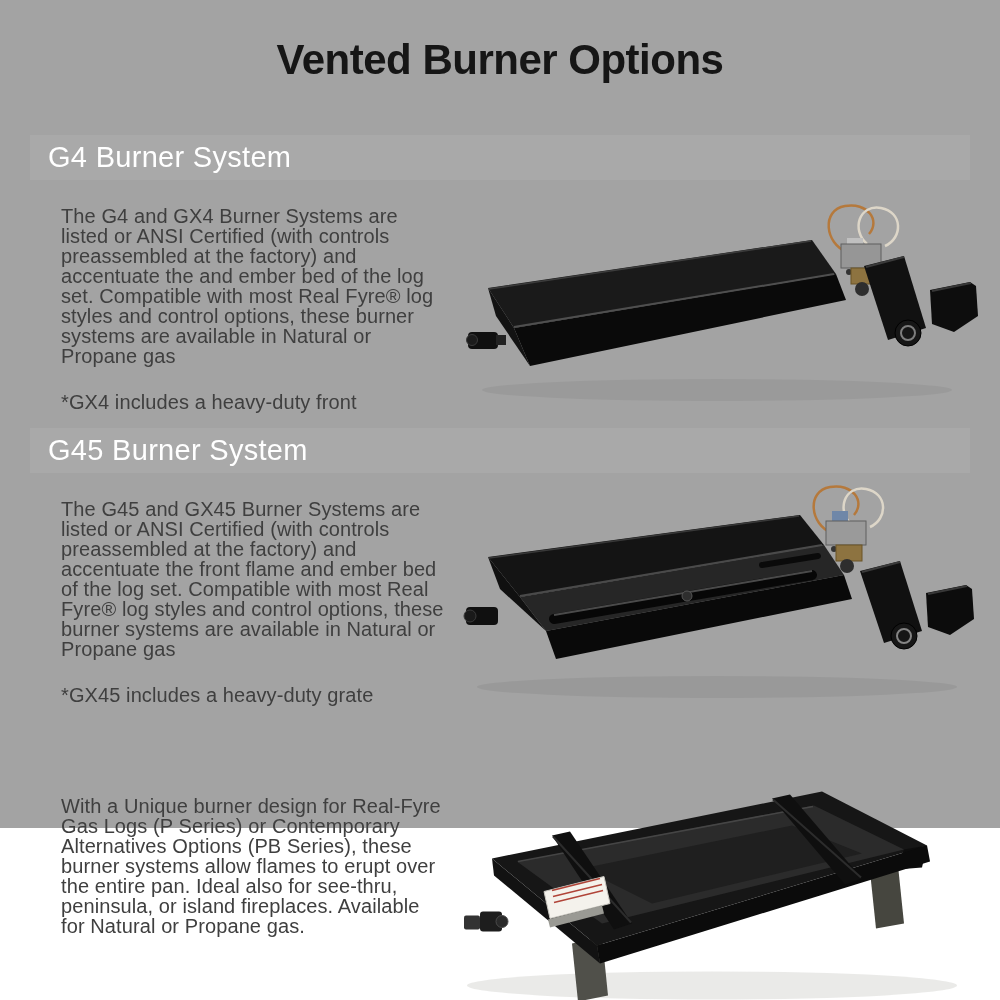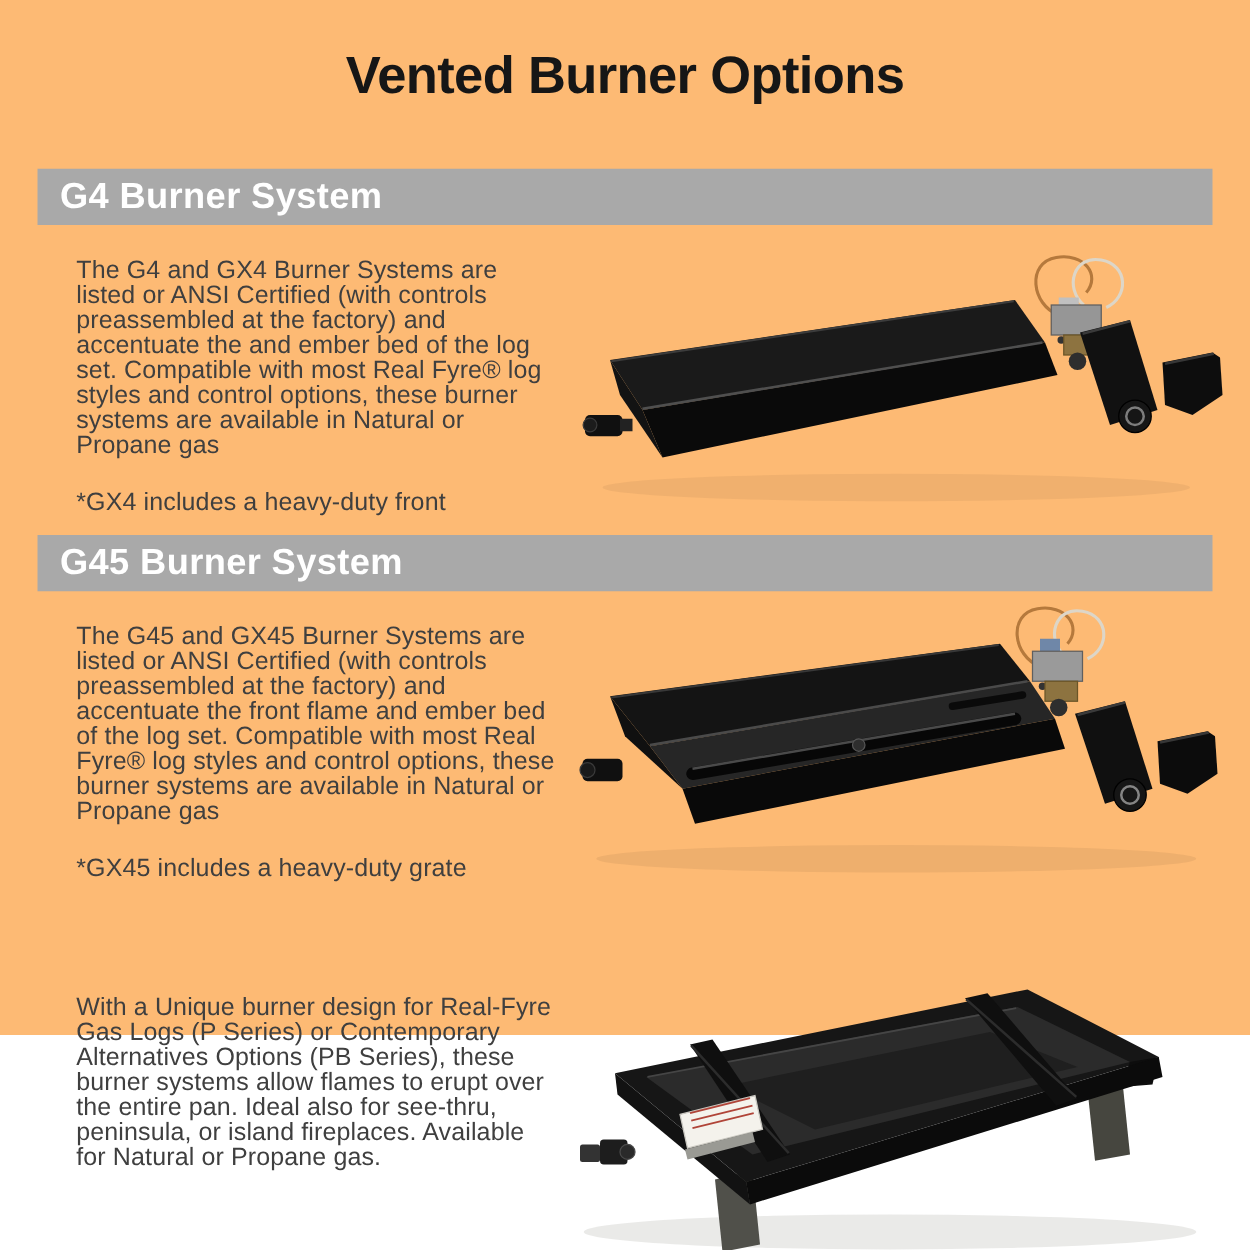--- a/index.html
+++ b/index.html
@@ -4,33 +4,33 @@
 <style>
   :root{
     --banner-bg:#a9a9a9;
     --banner-text:#ffffff;
     --body-text:#3f3f3f;
     --title-text:#161616;
   }
   *{margin:0;padding:0;box-sizing:border-box;}
   html,body{width:1000px;height:1000px;background:#ffffff;overflow:hidden;
     font-family:"Liberation Sans",sans-serif;}
-  .page{position:relative;width:1000px;height:828px;background:#fdba74;}
+  .page{position:relative;width:1000px;height:828px;background:#a3a3a3;}
   h1.page-title{
     position:absolute;top:36px;left:0;width:1000px;
     text-align:center;font-size:42px;font-weight:bold;
     letter-spacing:-0.5px;color:var(--title-text);
   }
   .section{position:absolute;left:0;width:1000px;height:293px;}
   .banner{
     position:absolute;left:30px;top:0;width:940px;height:45px;
     background:var(--banner-bg);display:flex;align-items:center;
   }
   .banner h2{
-    color:var(--banner-text);font-size:29px;font-weight:bold;
+    color:var(--banner-text);font-size:29px;font-weight:normal;
     padding-left:18px;letter-spacing:0.3px;white-space:nowrap;
   }
   .body-col{
     position:absolute;left:61px;top:71px;width:384px;
     color:var(--body-text);font-size:20px;line-height:20px;
     letter-spacing:0.1px;
   }
   .body-col .note{margin-top:26px;}
   .photo{
     position:absolute;left:462px;top:46px;width:535px;height:235px;

